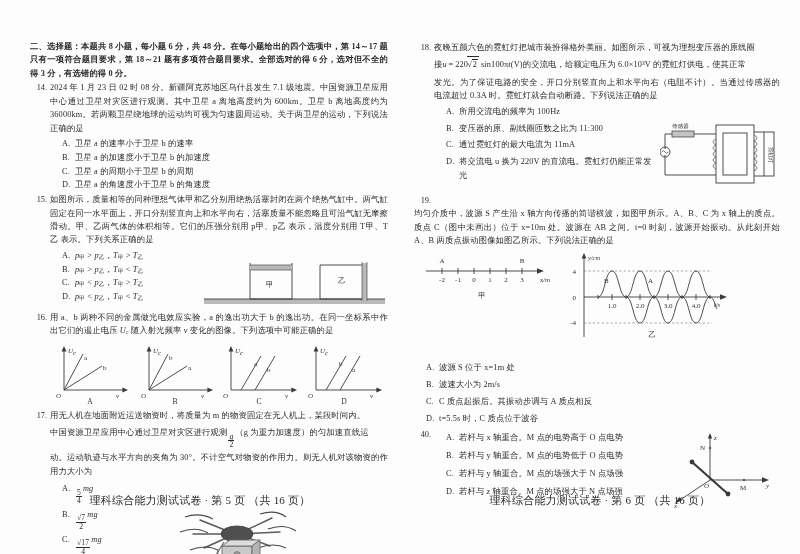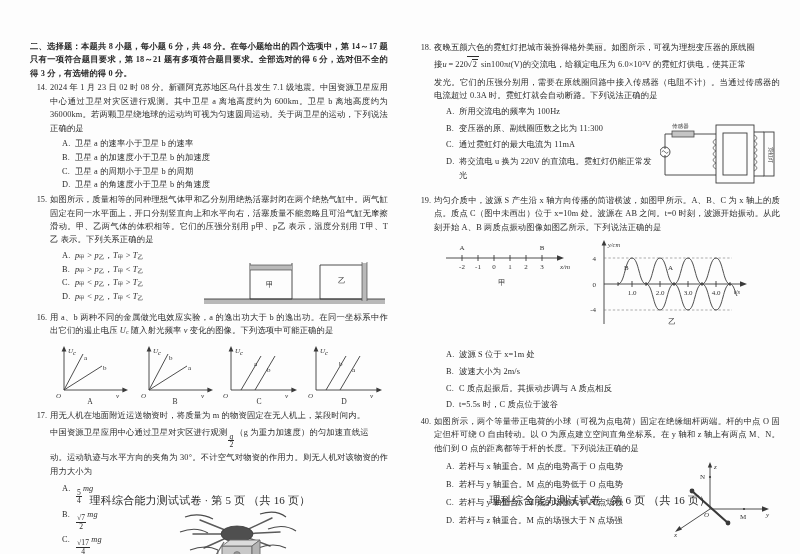--- a/index.html
+++ b/index.html
@@ -374,21 +374,21 @@
 
   <div class="col col-right">
 
     <div class="qitem">
       <div class="qnum">18.</div>
       <div class="qbody">
         <div class="para">夜晚五颜六色的霓虹灯把城市装扮得格外美丽。如图所示，可视为理想变压器的原线圈</div>
         <div class="para" style="line-height:2.0;">
           <span>接</span><i>u</i> = 220<span class="rad">√<span style="border-top:0.8px solid #2b2b2b;padding:0 1px;">2</span></span> sin100π<i>t</i>(V)<span>的交流电，给额定电压为 6.0×10³V 的霓虹灯供电，使其正常</span>
         </div>
-        <div class="para">发光。它们的压强分别用，需要在原线圈回路中接入传感器（电阻不计）。当通过传感器的电流超过 0.3A 时。霓虹灯就会自动断路。下列说法正确的是</div>
+        <div class="para">发光。为了保证电路的安全，开口分别竖直向上和水平向右（电阻不计）。当通过传感器的电流超过 0.3A 时。霓虹灯就会自动断路。下列说法正确的是</div>
 
         <div class="opt">
           <span class="lbl">A.</span>
           <span class="txt">所用交流电的频率为 100Hz</span>
         </div>
 
         <div style="display:flex;">
           <div style="flex:1 1 auto; min-width:0;">
             <div class="opt" style="margin-top:3px;">
               <span class="lbl">B.</span>
@@ -444,21 +444,21 @@
               <line x1="94" y1="13" x2="104" y2="13" class="ink"></line>
               <line x1="94" y1="57" x2="104" y2="57" class="ink"></line>
               <rect x="104" y="13" width="10" height="44" class="ink"></rect>
               <text class="lblcn" x="109" y="28" transform="rotate(90 109 28)" style="font-size:5.4px">霓虹灯</text>
             </svg>
           </div>
         </div>
       </div>
     </div>
 
-    <div class="qitem" style="margin-top:3px;">
+    <div class="qitem" style="margin-top:3px;flex-direction:column;">
       <div class="qnum">19.</div>
       <div class="qbody">
         <div class="para">均匀介质中，波源 S 产生沿 x 轴方向传播的简谐横波，如图甲所示。A、B、C 为 x 轴上的质点。质点 C（图中未画出）位于 x=10m 处。波源在 AB 之间。t=0 时刻，波源开始振动。从此刻开始 A、B 两质点振动图像如图乙所示。下列说法正确的是</div>
 
         <div style="display:flex; align-items:flex-start; margin-top:4px;">
 
           <div class="figwrap" style="flex:0 0 150px;">
             <svg width="150" height="52" viewBox="0 0 150 52">
               <line x1="12" y1="20" x2="124" y2="20" class="ink"></line>
               <polygon points="130,20 123,17.2 123,22.8" class="inkf"></polygon>
@@ -542,21 +542,20 @@
         <div class="opt" style="margin-top:3px;">
           <span class="lbl">D.</span>
           <span class="txt">t=5.5s 时，C 质点位于波谷</span>
         </div>
       </div>
     </div>
 
     <div class="qitem" style="margin-top:3px;">
       <div class="qnum">40.</div>
       <div class="qbody">
-        <div class="para">如图所示，两个等量带正电荷的小球（可视为点电荷）固定在绝缘细杆两端。杆的中点 O 固定但杆可绕 O 自由转动。以 O 为原点建立空间直角坐标系。在 y 轴和 z 轴上有两点 M、N。他们到 O 点的距离都等于杆的长度。下列说法正确的是</div>
 
         <div style="display:flex;">
           <div style="flex:1 1 auto; min-width:0;">
             <div class="opt" style="margin-top:3px;">
               <span class="lbl">A.</span>
               <span class="txt">若杆与 x 轴重合。M 点的电势高于 O 点电势</span>
             </div>
             <div class="opt" style="margin-top:4px;">
               <span class="lbl">B.</span>
               <span class="txt">若杆与 y 轴重合。M 点的电势低于 O 点电势</span>

